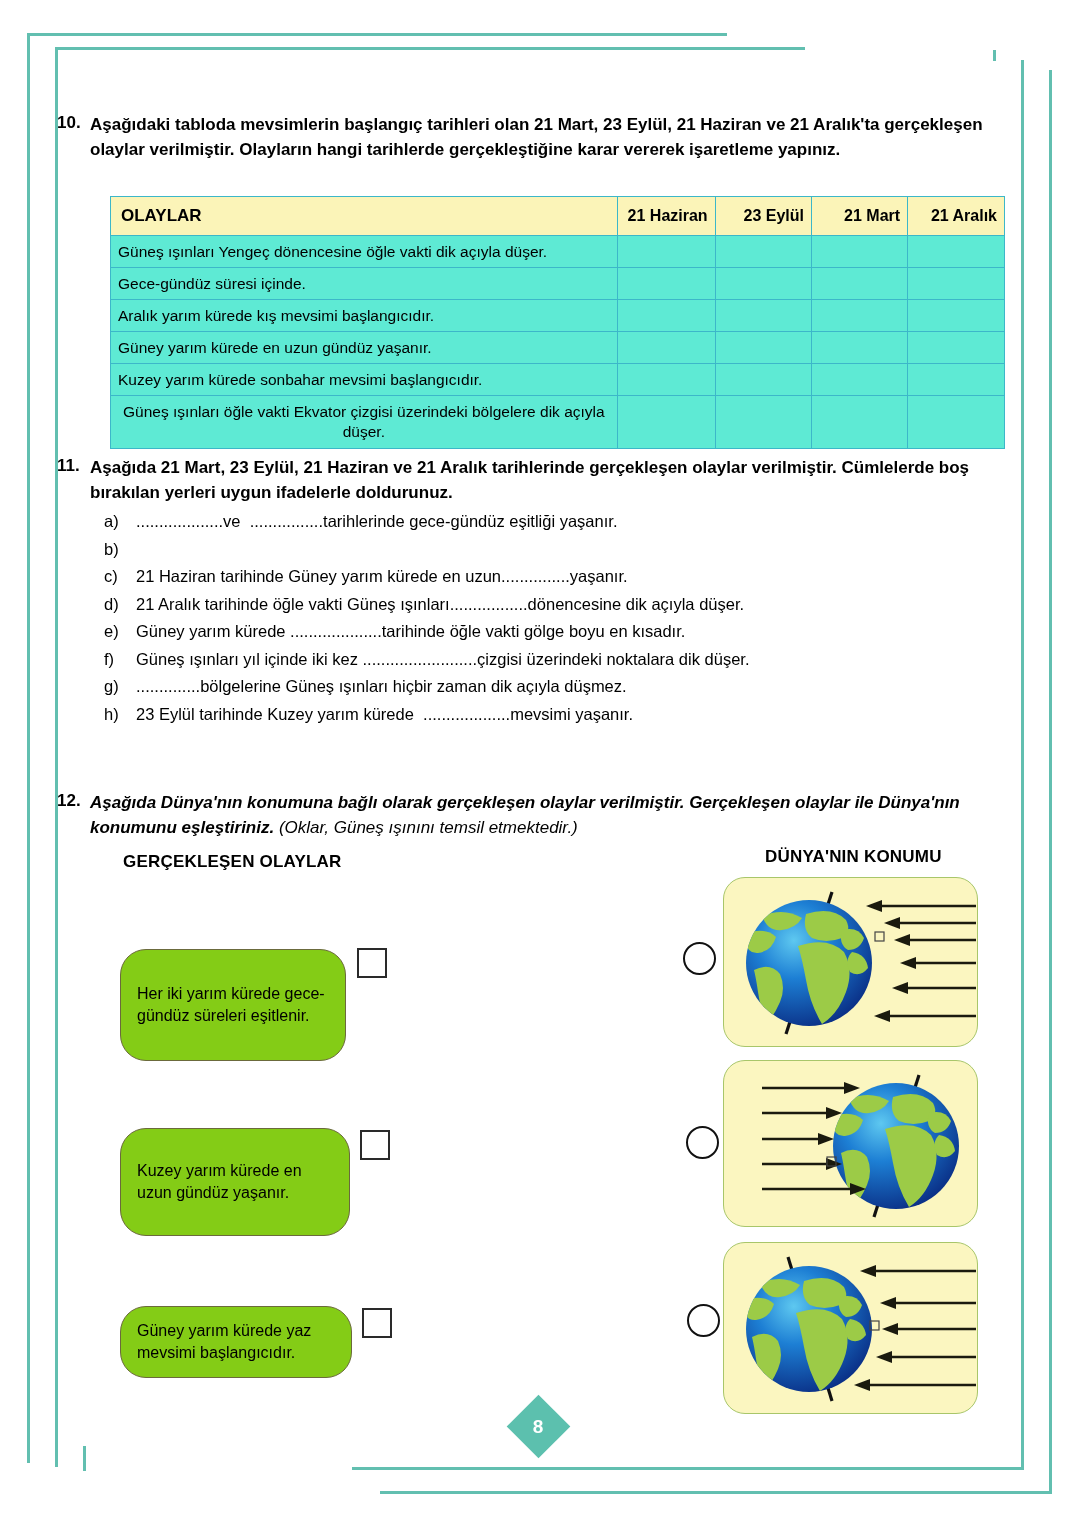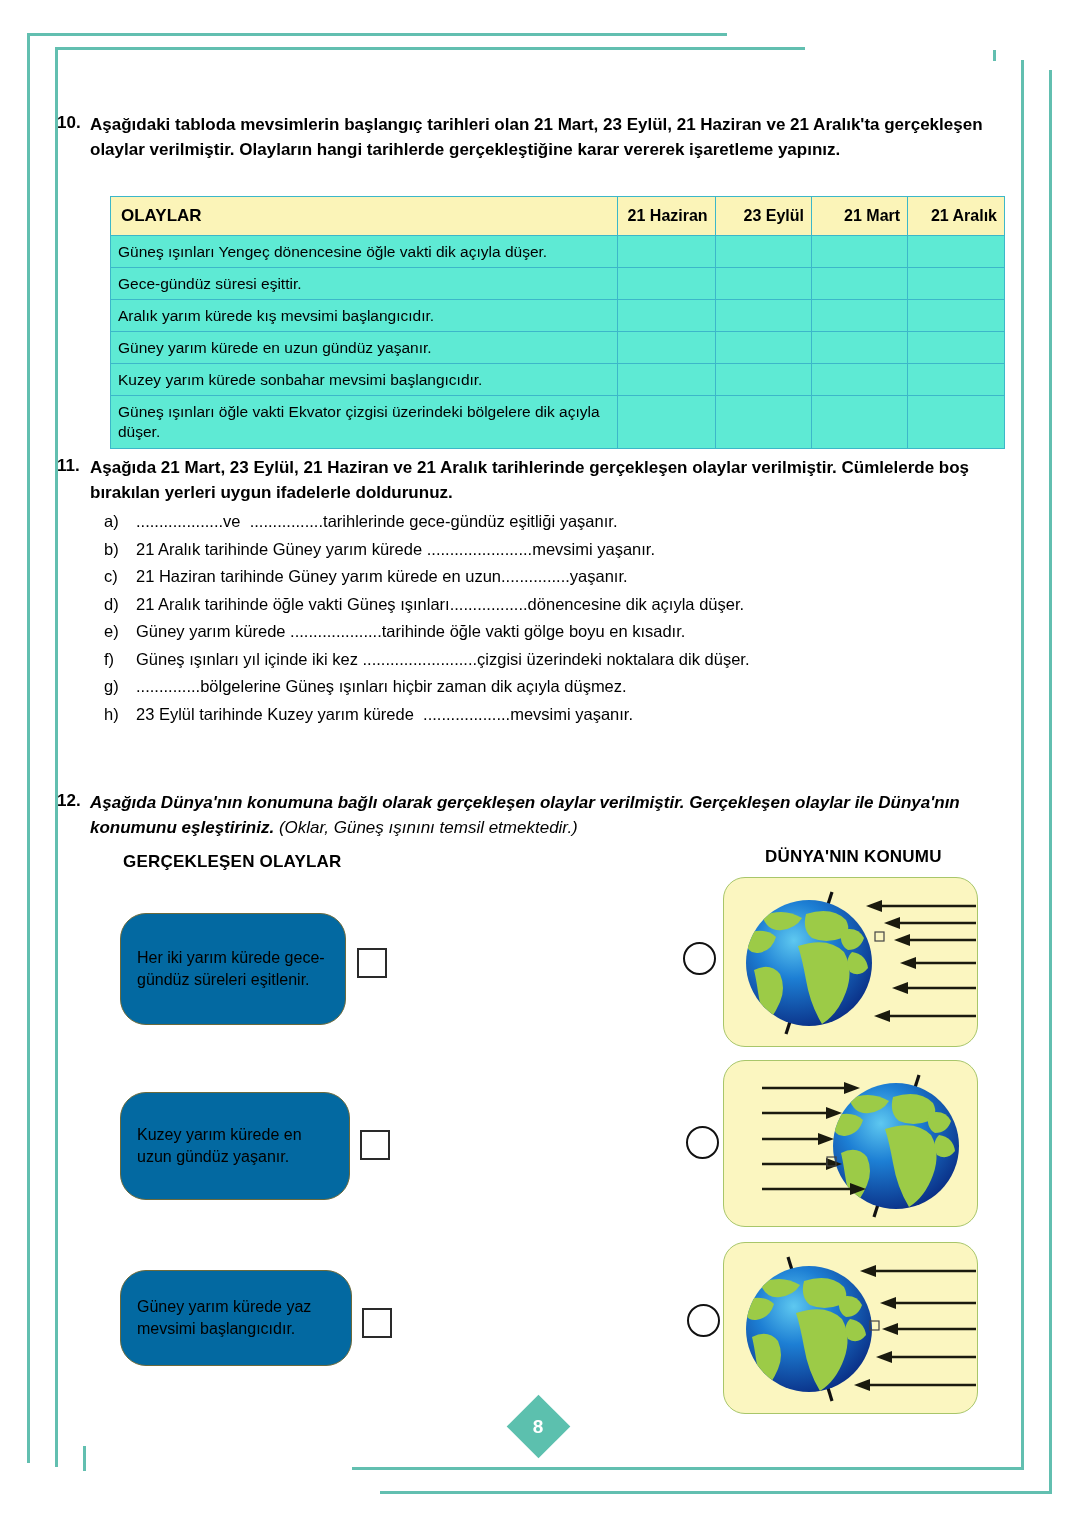--- a/index.html
+++ b/index.html
@@ -59,27 +59,27 @@
   .fill-list{position:absolute;left:104px;top:513px;font-size:16.5px;line-height:1.0;}
   .fill-row{display:flex;align-items:flex-start;height:27.5px;}
   .fill-let{width:32px;flex:0 0 32px;}
   .fill-txt{white-space:pre;}
 
   
   .col-head{position:absolute;font-weight:bold;font-size:17px;letter-spacing:.2px;}
 
   .ev-box{
     position:absolute;
-    background:#0369a1;
+    background:#84cc16;
     border:1.6px solid #6b6a3c;
     border-radius:26px;
     box-sizing:border-box;
     display:flex;align-items:center;
     padding:0 16px;
-    font-size:16px;line-height:1.38;
+    font-size:16px;line-height:1.38;margin-top:36px;
   }
   .chk{
     position:absolute;width:30px;height:30px;
     border:2px solid #2a2a2a;background:#fff;box-sizing:border-box;
   }
   .circ{
     position:absolute;width:33px;height:33px;border-radius:50%;
     border:2.5px solid #111;background:#fff;box-sizing:border-box;
   }
   .globe-box{
@@ -132,21 +132,21 @@
   </thead>
   <tbody>
     <tr>
       <td class="ev">Güneş ışınları Yengeç dönencesine öğle vakti dik açıyla düşer.</td>
       <td class="mark"></td>
       <td class="mark"></td>
       <td class="mark"></td>
       <td class="mark"></td>
     </tr>
     <tr>
-      <td class="ev">Gece-gündüz süresi eşittir.</td>
+      <td class="ev">Gece-gündüz süresi içinde.</td>
       <td class="mark"></td>
       <td class="mark"></td>
       <td class="mark"></td>
       <td class="mark"></td>
     </tr>
     <tr>
       <td class="ev">Aralık yarım kürede kış mevsimi başlangıcıdır.</td>
       <td class="mark"></td>
       <td class="mark"></td>
       <td class="mark"></td>
@@ -160,42 +160,41 @@
       <td class="mark"></td>
     </tr>
     <tr>
       <td class="ev">Kuzey yarım kürede sonbahar mevsimi başlangıcıdır.</td>
       <td class="mark"></td>
       <td class="mark"></td>
       <td class="mark"></td>
       <td class="mark"></td>
     </tr>
     <tr>
-      <td class="ev" style="height:46px;">Güneş ışınları öğle vakti Ekvator çizgisi üzerindeki bölgelere  dik açıyla düşer.</td>
+      <td class="ev" style="height:46px;text-align:center;">Güneş ışınları öğle vakti Ekvator çizgisi üzerindeki bölgelere  dik açıyla düşer.</td>
       <td class="mark"></td>
       <td class="mark"></td>
       <td class="mark"></td>
       <td class="mark"></td>
     </tr>
   </tbody>
 </table>
 
 <div class="q" style="left:57px;top:456px;width:960px;">
   <div class="q-num" style="left:0;top:0;">11.</div>
   <div class="q-text" style="margin-left:33px;">Aşağıda  21 Mart, 23 Eylül, 21 Haziran ve 21 Aralık tarihlerinde gerçekleşen olaylar verilmiştir. Cümlelerde boş bırakılan yerleri uygun ifadelerle doldurunuz.</div>
 </div>
 
 <div class="fill-list">
   <div class="fill-row">
     <span class="fill-let">a)</span>
     <span class="fill-txt">...................ve  ................tarihlerinde gece-gündüz eşitliği yaşanır.</span>
   </div>
   <div class="fill-row">
     <span class="fill-let">b)</span>
-    <span class="fill-txt">21 Aralık tarihinde Güney yarım kürede .......................mevsimi yaşanır.</span>
   </div>
   <div class="fill-row">
     <span class="fill-let">c)</span>
     <span class="fill-txt">21 Haziran tarihinde Güney yarım kürede en uzun...............yaşanır.</span>
   </div>
   <div class="fill-row">
     <span class="fill-let">d)</span>
     <span class="fill-txt">21 Aralık tarihinde öğle vakti Güneş ışınları.................dönencesine dik açıyla düşer.</span>
   </div>
   <div class="fill-row">
@@ -223,21 +222,21 @@
 
 <div class="col-head" style="left:123px;top:852px;">GERÇEKLEŞEN OLAYLAR</div>
 <div class="col-head" style="left:757px;top:847px;margin-left:8px;">DÜNYA'NIN KONUMU</div>
 
 <div class="ev-box" style="left:120px;top:913px;width:226px;height:112px;">Her iki yarım kürede gece-gündüz süreleri eşitlenir.</div>
 <div class="chk" style="left:357px;top:948px;"></div>
 
 <div class="ev-box" style="left:120px;top:1092px;width:230px;height:108px;">Kuzey yarım kürede en uzun gündüz yaşanır.</div>
 <div class="chk" style="left:360px;top:1130px;"></div>
 
-<div class="ev-box" style="left:120px;top:1270px;width:232px;height:96px;">Güney yarım kürede yaz mevsimi başlangıcıdır.</div>
+<div class="ev-box" style="left:120px;top:1270px;width:232px;height:72px;">Güney yarım kürede yaz mevsimi başlangıcıdır.</div>
 <div class="chk" style="left:362px;top:1308px;"></div>
 
 <div class="circ" style="left:683px;top:942px;"></div>
 <div class="circ" style="left:686px;top:1126px;"></div>
 <div class="circ" style="left:687px;top:1304px;"></div>
 
 <div class="globe-box" style="left:723px;top:877px;width:255px;height:170px;">
   <svg width="255" height="170" viewBox="0 0 255 170">
     <defs>
       <radialGradient id="oc1" cx="38%" cy="32%" r="72%">

